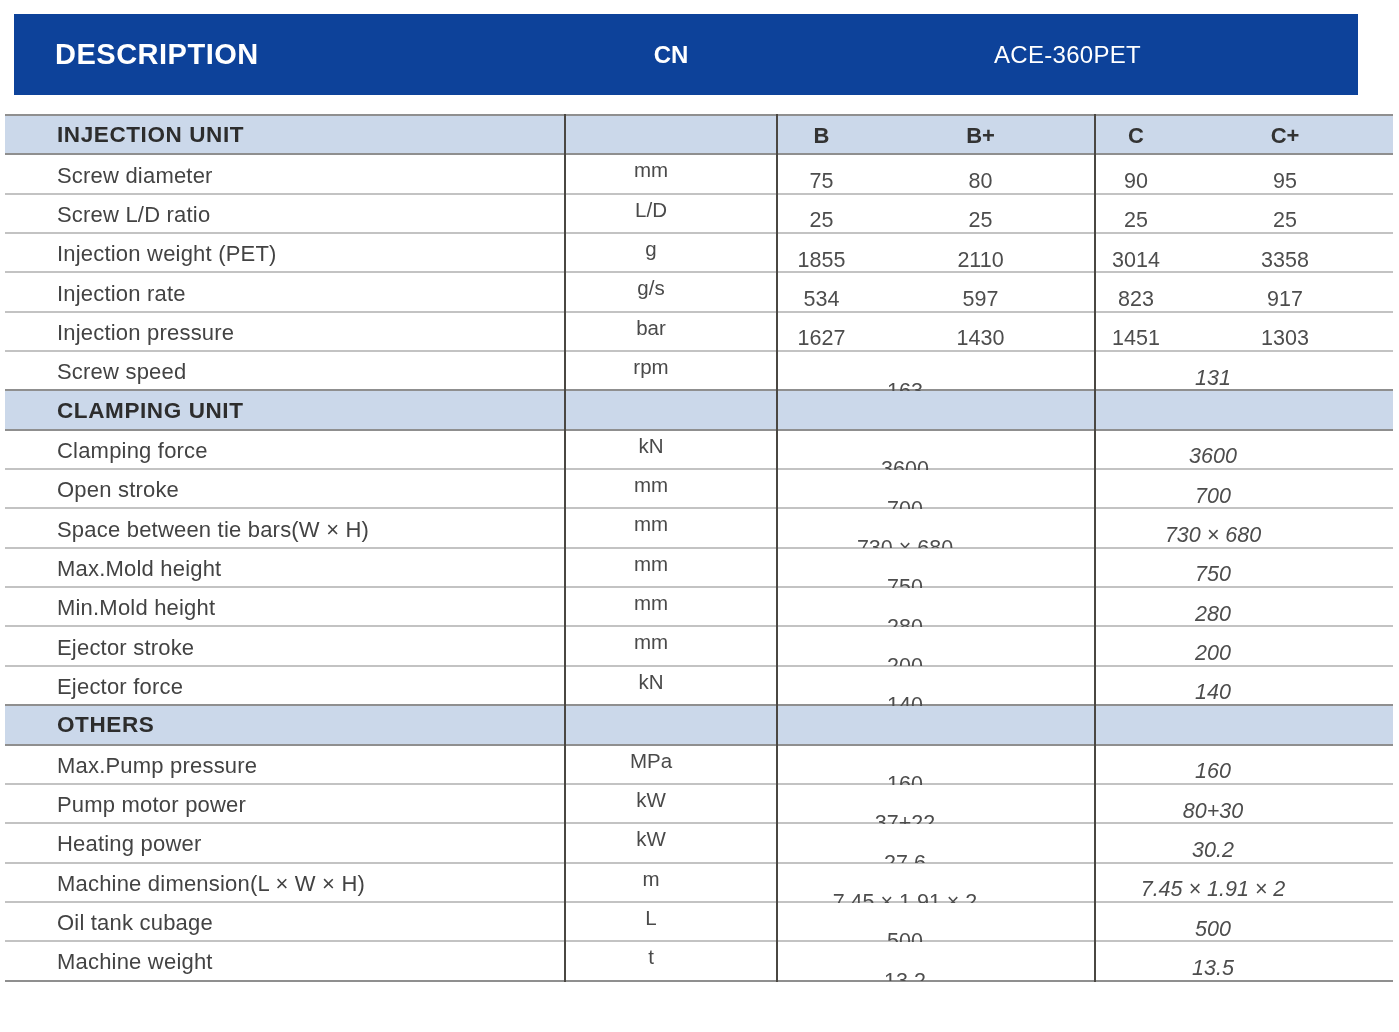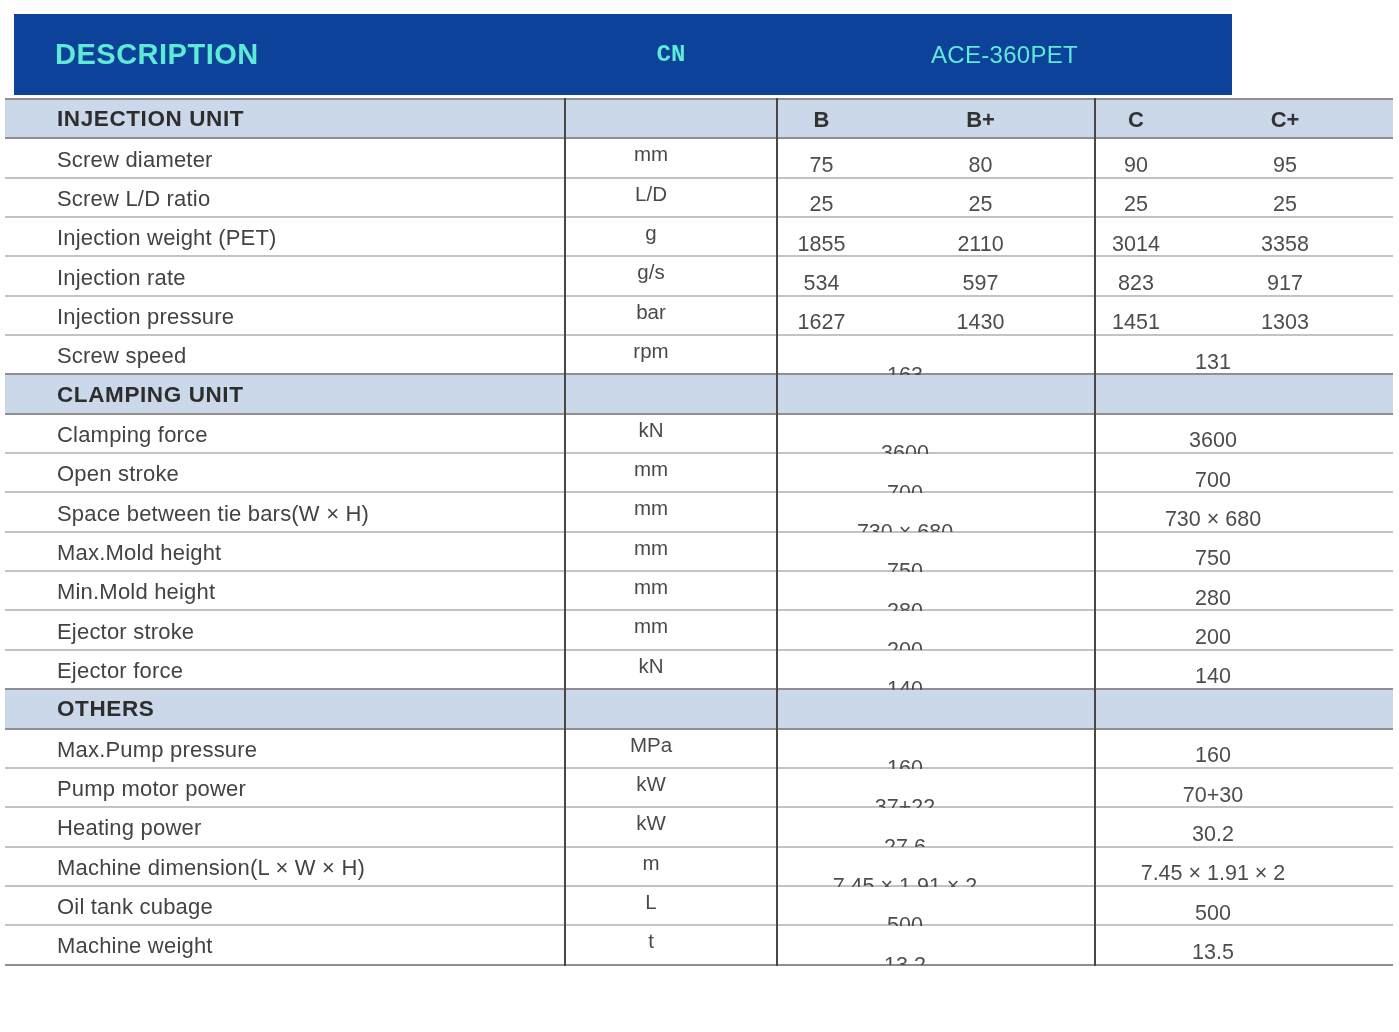--- a/index.html
+++ b/index.html
@@ -17,61 +17,61 @@
     --line-dark:#8f8f8f;
     --vline:#4a4742;
     --label-color:#434343;
     --value-color:#4d4d4d;
     --title-color:#2d2d2d;
   }
 
   
   .band {
     position:absolute; left:14px; top:14px;
-    width:1218px; height:81px;
+    width:1344px; height:81px;
     background:var(--header-bg);
     display:flex; align-items:center;
-    color:#5eead4;
+    color:#ffffff;
   }
   .band-desc {
     width:551px; padding-left:41px;
     font-size:29px; font-weight:bold; letter-spacing:0.5px;
   }
   .band-cn {
     width:212px; text-align:center;
-    font-size:24px; font-weight:bold;font-family:Liberation Mono, monospace;
+    font-size:24px; font-weight:bold;
   }
   .band-model {
     flex:1; text-align:center;
     font-size:24px; font-weight:normal; letter-spacing:0.3px;
   }
 
   
   .spec-table {
-    position:absolute; left:5px; top:98px;
+    position:absolute; left:5px; top:114px;
     width:1388px;
     border-bottom:2px solid var(--line-dark);
   }
   .row {
     display:flex;
     height:39.35px;
     border-top:2px solid var(--line-light);
   }
   .row.dark-top { border-top-color:var(--line-dark); }
   .row.section-row { background:var(--section-bg); }
 
   
   .c-label { width:560px; }
   .c-unit  { width:172px; }
   .c-b  { width:159px; }
   .c-bp { width:159px; }
   .c-c  { width:152px; }
   .c-cp { width:146px; }
   .c-bspan { width:318px;margin-top:24px; }
-  .c-cspan { width:298px; }
+  .c-cspan { width:298px;font-style:italic; }
 
   .cell { display:flex; align-items:center; overflow:hidden; }
 
   .t-label {
     padding-left:52px; padding-top:3px;
     font-size:22px; color:var(--label-color);
     letter-spacing:0.2px;
   }
   .section-row .t-label {
     font-weight:bold; font-size:22.5px;
@@ -229,21 +229,21 @@
       <div class="row data-row dark-top">
         <div class="cell c-label t-label">Max.Pump pressure</div>
         <div class="cell c-unit t-unit">MPa</div>
         <div class="cell c-bspan t-val">160</div>
         <div class="cell c-cspan t-val">160</div>
       </div>
       <div class="row data-row">
         <div class="cell c-label t-label">Pump motor power</div>
         <div class="cell c-unit t-unit">kW</div>
         <div class="cell c-bspan t-val">37+22</div>
-        <div class="cell c-cspan t-val">70+30</div>
+        <div class="cell c-cspan t-val">80+30</div>
       </div>
       <div class="row data-row">
         <div class="cell c-label t-label">Heating power</div>
         <div class="cell c-unit t-unit">kW</div>
         <div class="cell c-bspan t-val">27.6</div>
         <div class="cell c-cspan t-val">30.2</div>
       </div>
       <div class="row data-row">
         <div class="cell c-label t-label">Machine dimension(L × W × H)</div>
         <div class="cell c-unit t-unit">m</div>

